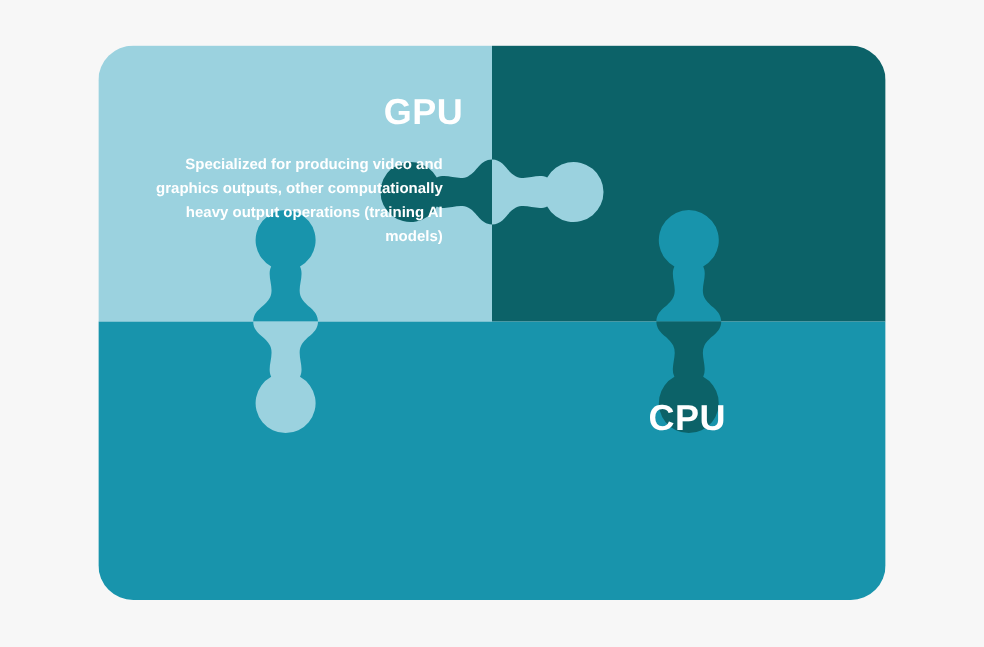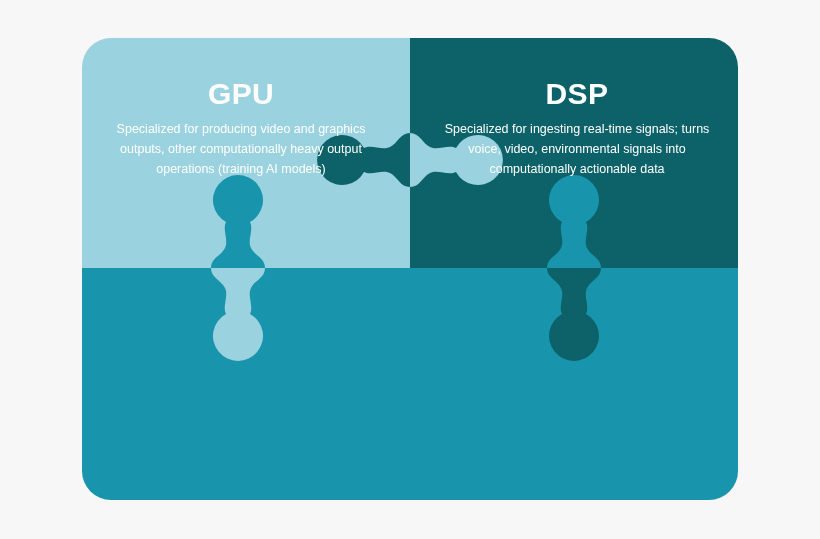--- a/index.html
+++ b/index.html
@@ -22,38 +22,38 @@
   #puzzle-svg {
     position: absolute;
     left: 0;
     top: 0;
     width: 820px;
     height: 539px;
     display: block;
   }
   .panel-text {
     position: absolute;
-    text-align: center;
+    text-align: right;
     color: #ffffff;
     pointer-events: none;
   }
   .panel-title {
     font-size: 30px;
     font-weight: bold;
     letter-spacing: 0.4px;
     line-height: 1.05;
     margin: 0 0 9px 0;
     color: #ffffff;
   }
   .panel-desc {
     font-size: 12.5px;
-    font-weight: normal;
+    font-weight: bold;
     line-height: 20px;
     color: #ffffff;
-    margin: 0;
+    margin: 17px;
   }
   #gpu-text {
     left: 96px;
     top: 78px;
     width: 290px;
   }
   #dsp-text {
     left: 432px;
     top: 78px;
     width: 290px;
@@ -146,21 +146,18 @@
       <use href="#knob-up-b" fill="#1894ac"></use>
       <use href="#knob-down-b" fill="#0c6268"></use>
     </g>
   </svg>
 
   <div id="gpu-text" class="panel-text">
     <div class="panel-title">GPU</div>
     <div class="panel-desc">Specialized for producing video and graphics outputs, other computationally heavy output operations (training AI models)</div>
   </div>
 
-  <div id="dsp-text" class="panel-text">
-    <div class="panel-title">DSP</div>
-    <div class="panel-desc">Specialized for ingesting real-time signals; turns voice, video, environmental signals into computationally actionable data</div>
-  </div>
 
   <div id="cpu-text" class="panel-text">
+    <div class="panel-title">CPU</div>
   </div>
 
 </div>
 
 </body></html>

